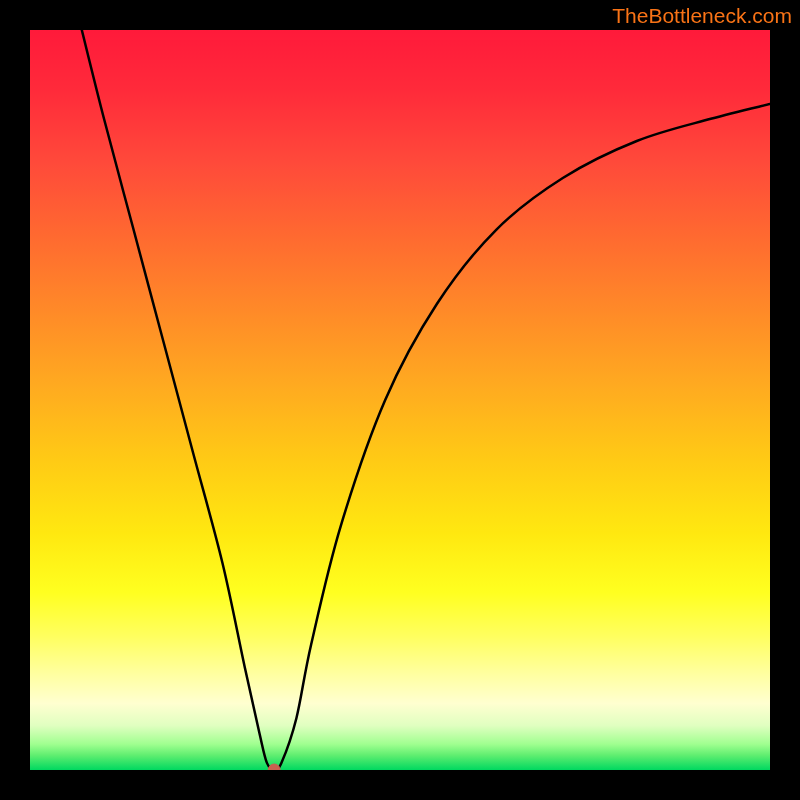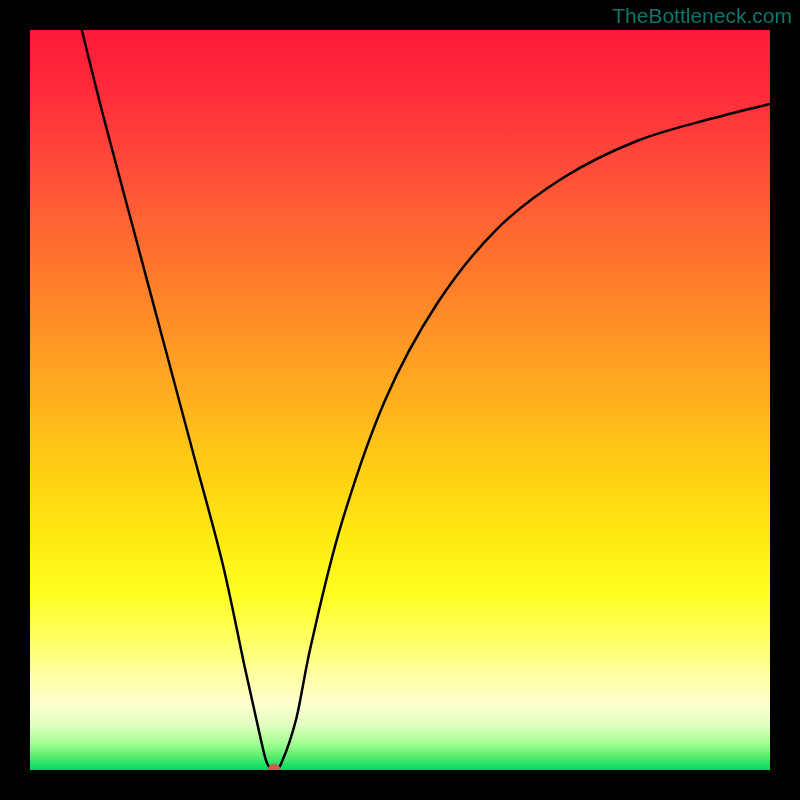--- a/index.html
+++ b/index.html
@@ -13,21 +13,21 @@
   .chart-container {
     position: relative;
     width: 800px;
     height: 800px;
     background: #000;
   }
   .watermark {
     position: absolute;
     top: 4px;
     right: 8px;
-    color: #0f766e;
+    color: #f97316;
     font-size: 21px;
     font-family: Arial, sans-serif;
     z-index: 10;
   }
   .plot-area {
     position: absolute;
     left: 30px;
     top: 30px;
     width: 740px;
     height: 740px;

